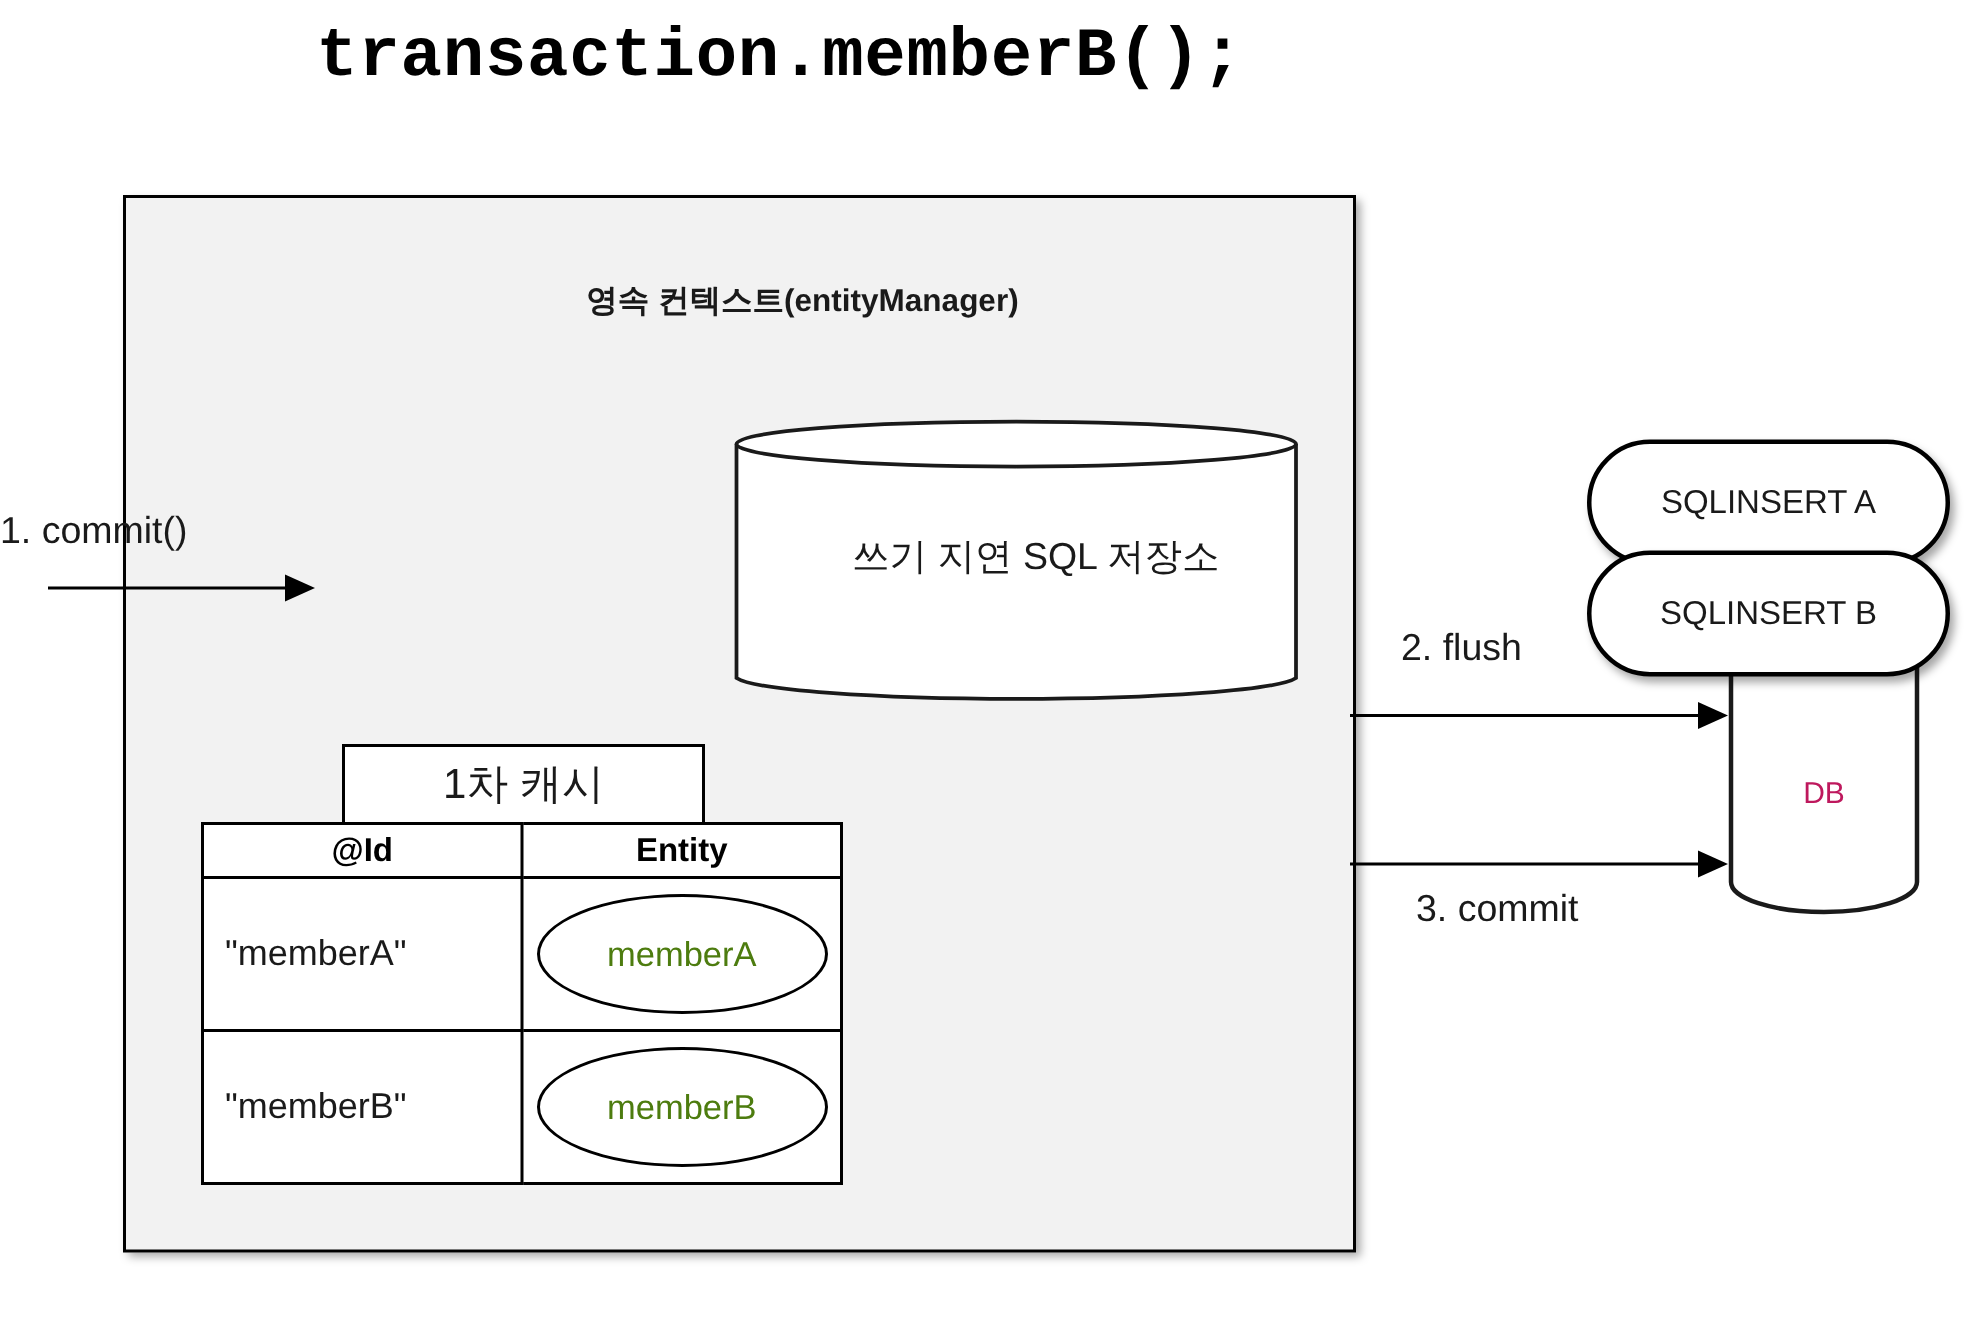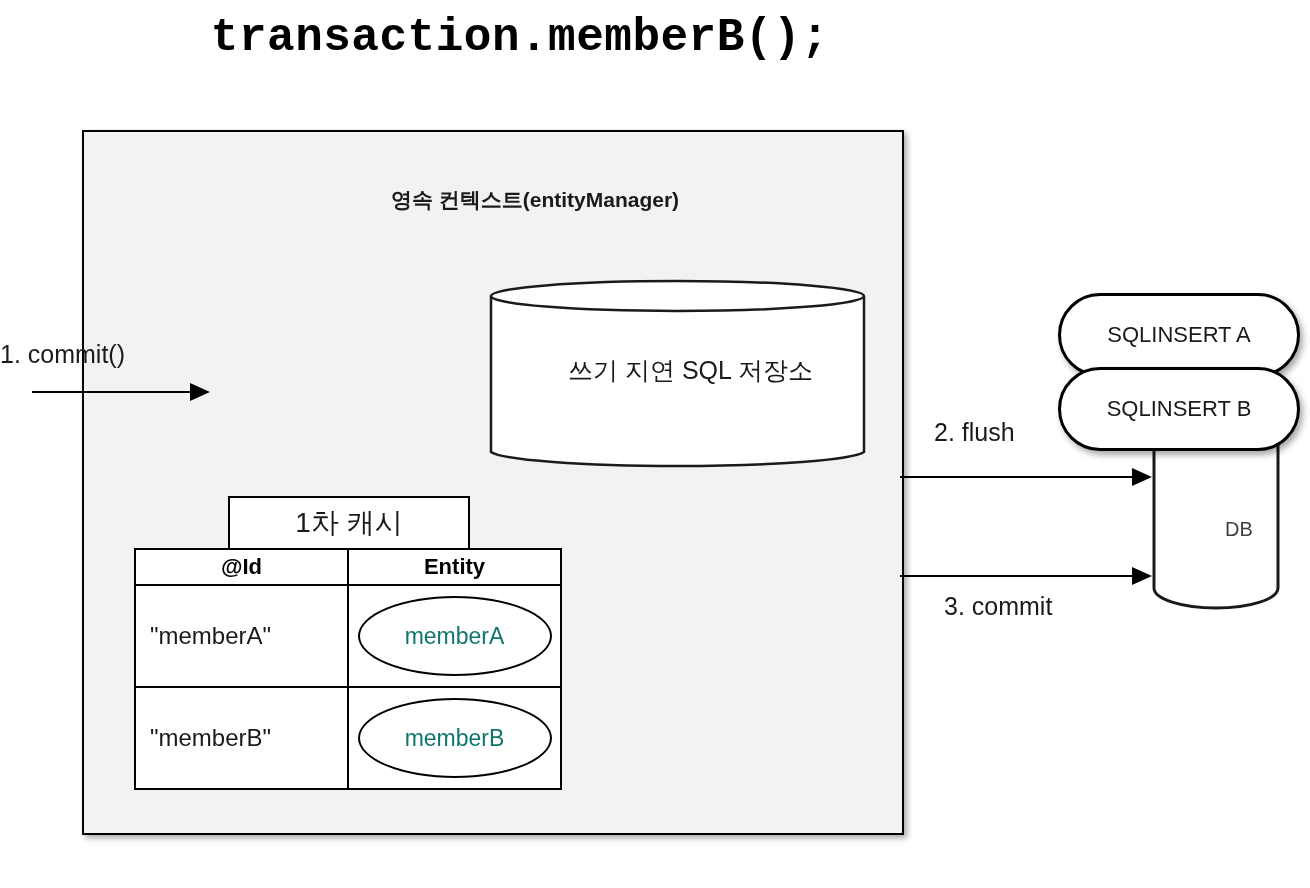--- a/index.html
+++ b/index.html
@@ -143,21 +143,21 @@
   }
   .ellipse {
     display: inline-block;
     width: 190px;
     height: 76px;
     line-height: 76px;
     border: 2px solid #000000;
     border-radius: 50%;
     background: #ffffff;
     font-size: 23px;
-    color: #0f766e;
+    color: #4d7c0f;
     white-space: nowrap;
   }
 
   
   .arrow-line {
     position: absolute;
     height: 2px;
     background: #000000;
   }
   .arrow-head {
@@ -208,24 +208,23 @@
     z-index: 4;
   }
   .db-cyl svg { display: block; overflow: visible; }
   .db-label {
     position: absolute;
     left: 1152px;
     top: 518px;
     width: 128px;
     text-align: center;
     font-size: 20px;
-    color: #404040;
+    color: #be185d;
     z-index: 5;
     white-space: nowrap;
-    margin-left: 23px;
   }
 </style>
 </head>
 <body>
 
 <div id="stage">
 
   <div class="title">transaction.memberB();</div>
 
   <div class="context-box"></div>

